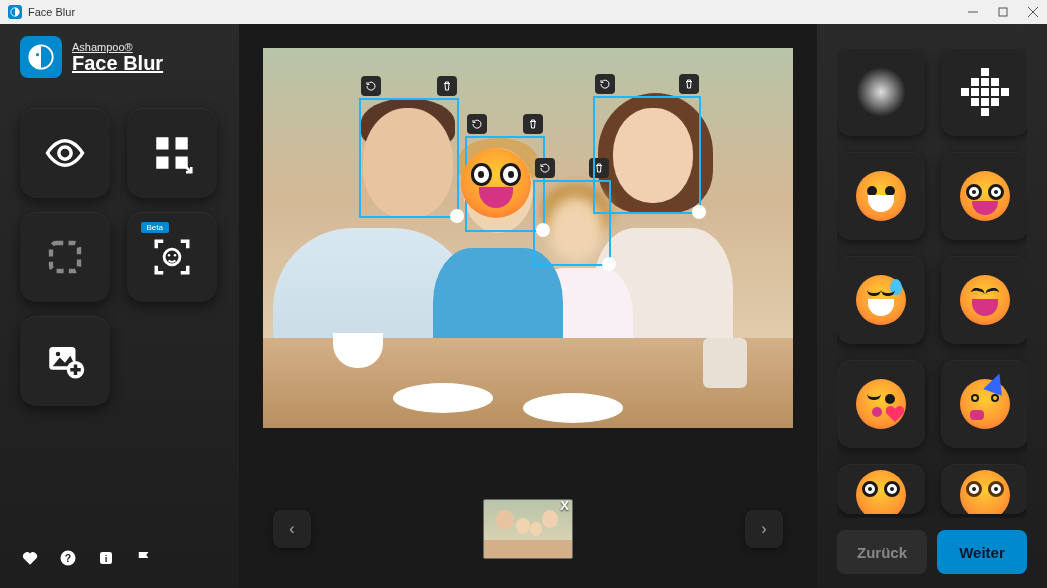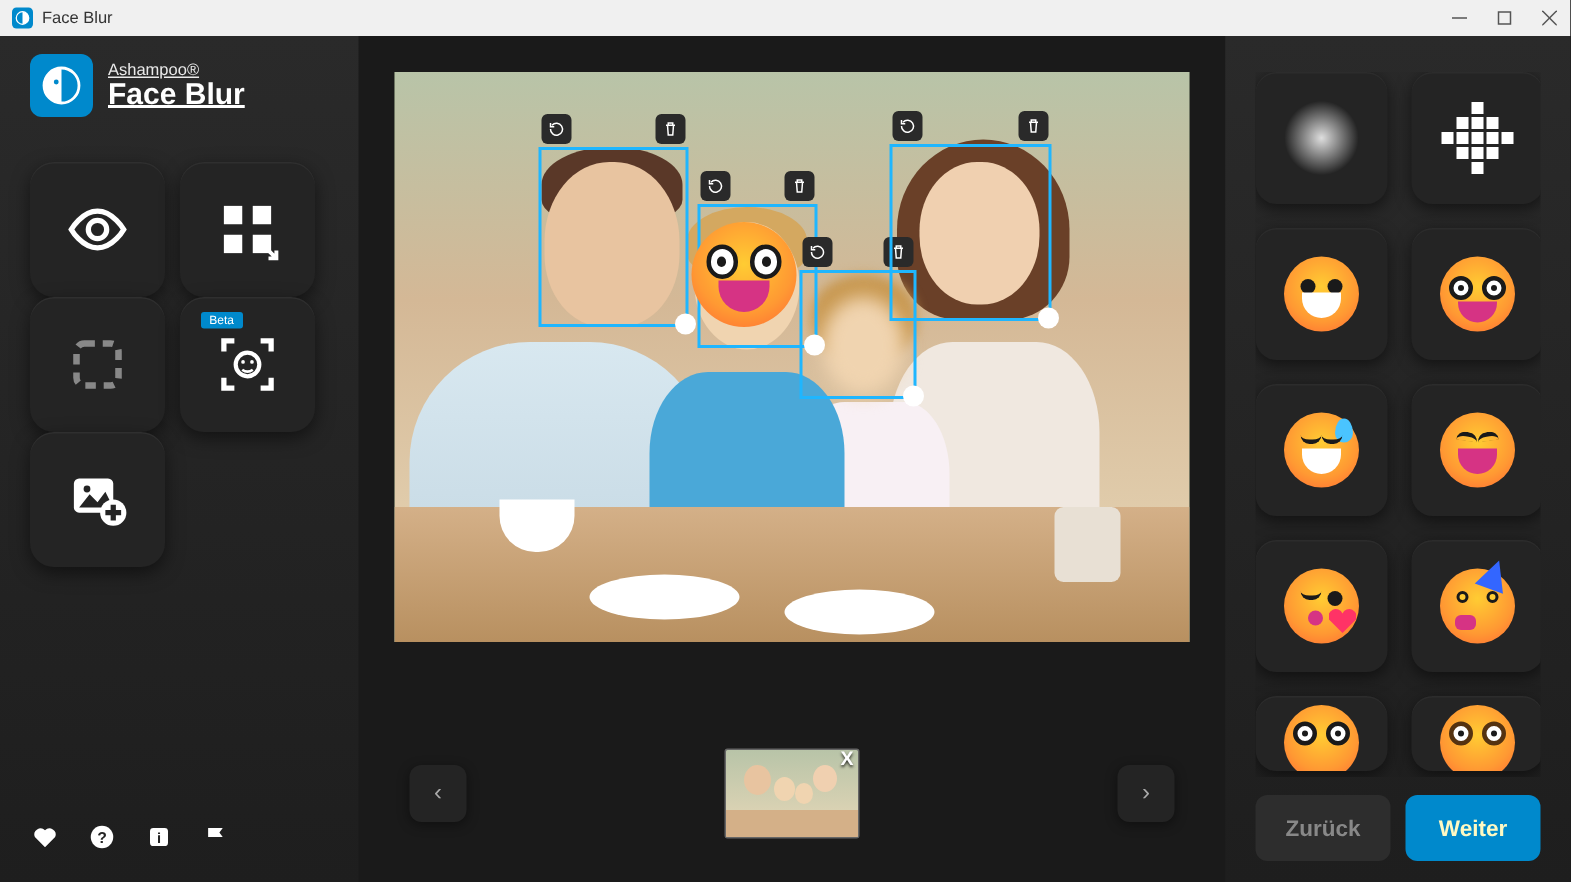--- a/index.html
+++ b/index.html
@@ -10,21 +10,21 @@
 .titlebar-title { font-size: 11px; color: #333; }
 .titlebar-controls { display: flex; gap: 18px; }
 .titlebar-btn { width: 12px; height: 12px; display: flex; align-items: center; justify-content: center; cursor: pointer; color: #555; }
 .app { display: flex; height: 564px; background: linear-gradient(180deg, #2a2a2a 0%, #1e1e1e 100%); }
 .sidebar { width: 240px; display: flex; flex-direction: column; padding: 12px 20px; }
 .logo-row { display: flex; align-items: center; gap: 10px; margin-bottom: 30px; }
 .logo-badge { width: 42px; height: 42px; background: #0089cc; border-radius: 8px; display: flex; align-items: center; justify-content: center; }
 .logo-text { color: #fff; text-decoration: underline; }
 .logo-brand { font-size: 11px; opacity: 0.9; }
 .logo-product { font-size: 20px; font-weight: 700; line-height: 1; }
-.tool-grid { display: grid; grid-template-columns: 1fr 1fr; margin-bottom: 14px; }
+.tool-grid { display: grid; grid-template-columns: 1fr 1fr; gap: 14px; margin-bottom: 14px; }
 .tool-btn { width: 90px; height: 90px; background: #242424; border-radius: 16px; box-shadow: 0 4px 12px rgba(0,0,0,0.5), inset 0 1px 0 rgba(255,255,255,0.05); display: flex; align-items: center; justify-content: center; cursor: pointer; position: relative; color: #fff; }
 .tool-btn svg { width: 42px; height: 42px; }
 .beta-tag { position: absolute; top: 10px; left: 14px; background: #0089cc; color: #fff; font-size: 8px; padding: 1px 6px; border-radius: 2px; }
 .bottom-icons { margin-top: auto; display: flex; gap: 18px; padding-bottom: 8px; }
 .bottom-icon { width: 20px; height: 20px; color: #fff; cursor: pointer; display: flex; align-items: center; justify-content: center; }
 .main { flex: 1; background: #1a1a1a; display: flex; flex-direction: column; padding: 24px; }
 .canvas-area { flex: 1; display: flex; align-items: flex-start; justify-content: center; }
 .canvas { width: 530px; height: 380px; background: #8a9a7a; position: relative; overflow: hidden; }
 .photo-bg { position: absolute; inset: 0; background: linear-gradient(180deg, #b8c4a8 0%, #d4b896 40%, #e8d8b8 100%); }
 .man-body { position: absolute; left: 10px; top: 180px; width: 200px; height: 200px; background: linear-gradient(180deg,#d8e8f0 0%, #c0d4e0 100%); border-radius: 40% 40% 0 0; }
@@ -61,21 +61,21 @@
 .right-panel { width: 230px; background: linear-gradient(180deg,#2a2a2a 0%, #1e1e1e 100%); display: flex; flex-direction: column; padding: 24px 20px 14px; }
 .effect-grid { display: grid; grid-template-columns: 1fr 1fr; gap: 16px; flex: 1; overflow: hidden; align-content: start; }
 .effect-tile { width: 88px; height: 88px; background: #242424; border-radius: 14px; box-shadow: 0 3px 10px rgba(0,0,0,0.5), inset 0 1px 0 rgba(255,255,255,0.04); display: flex; align-items: center; justify-content: center; cursor: pointer; }
 .effect-blur { width: 50px; height: 50px; background: radial-gradient(circle, rgba(255,255,255,0.85) 0%, rgba(255,255,255,0) 70%); border-radius: 50%; }
 .effect-pixel { display: grid; grid-template-columns: repeat(5, 8px); grid-template-rows: repeat(5, 8px); gap: 2px; }
 .effect-pixel span { background: #fff; }
 .emoji-tile { width: 50px; height: 50px; border-radius: 50%; background: radial-gradient(circle at 50% 40%, #ffcc33 0%, #ff9933 60%, #ff6633 100%); position: relative; }
 .action-row { display: flex; gap: 10px; margin-top: 12px; }
 .action-btn { flex: 1; height: 44px; border-radius: 8px; display: flex; align-items: center; justify-content: center; font-size: 15px; font-weight: 600; cursor: pointer; }
 .btn-back { background: #2d2d2d; color: #888; }
-.btn-next { background: #0089cc; color: #fef9c3; }
+.btn-next { background: #0089cc; color: #0f172a; }
 .emoji-eyes { position: absolute; top: 30%; left: 22%; width: 56%; display: flex; justify-content: space-between; }
 .emoji-eye { width: 10px; height: 10px; background: #1a1a1a; border-radius: 50%; }
 .emoji-smile { position: absolute; bottom: 18%; left: 24%; width: 52%; height: 34%; background: #fff; border-radius: 0 0 40px 40px; }
 .emoji-smile-pink { background: #d63384; }
 .emoji-closed-eye { width: 14px; height: 6px; border-bottom: 3px solid #1a1a1a; border-radius: 0 0 10px 10px; }
 .emoji-closed-eye-up { width: 14px; height: 6px; border-top: 3px solid #1a1a1a; border-radius: 10px 10px 0 0; }
 .sweat { position: absolute; top: 8%; right: 8%; width: 12px; height: 16px; background: #4ac4ff; border-radius: 50% 50% 50% 50% / 60% 60% 40% 40%; }
 .heart-k { position: absolute; width: 18px; height: 16px; background: #ff3366; bottom: 14%; right: 4%; clip-path: path('M9 16 L0 7 A4.5 4.5 0 0 1 9 3 A4.5 4.5 0 0 1 18 7 Z'); }
 .party-hat { position: absolute; top: -6px; right: 4px; width: 0; height: 0; border-left: 10px solid transparent; border-right: 10px solid transparent; border-bottom: 20px solid #3366ff; transform: rotate(20deg); }
 </style>

